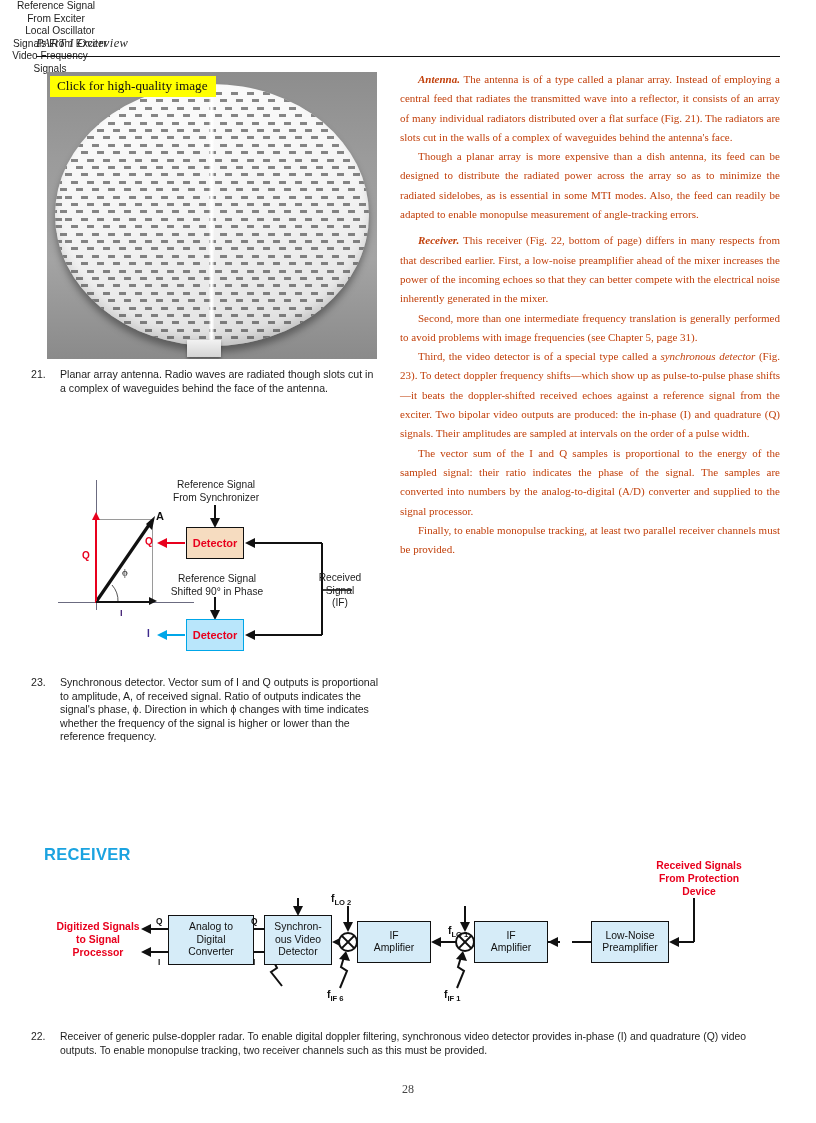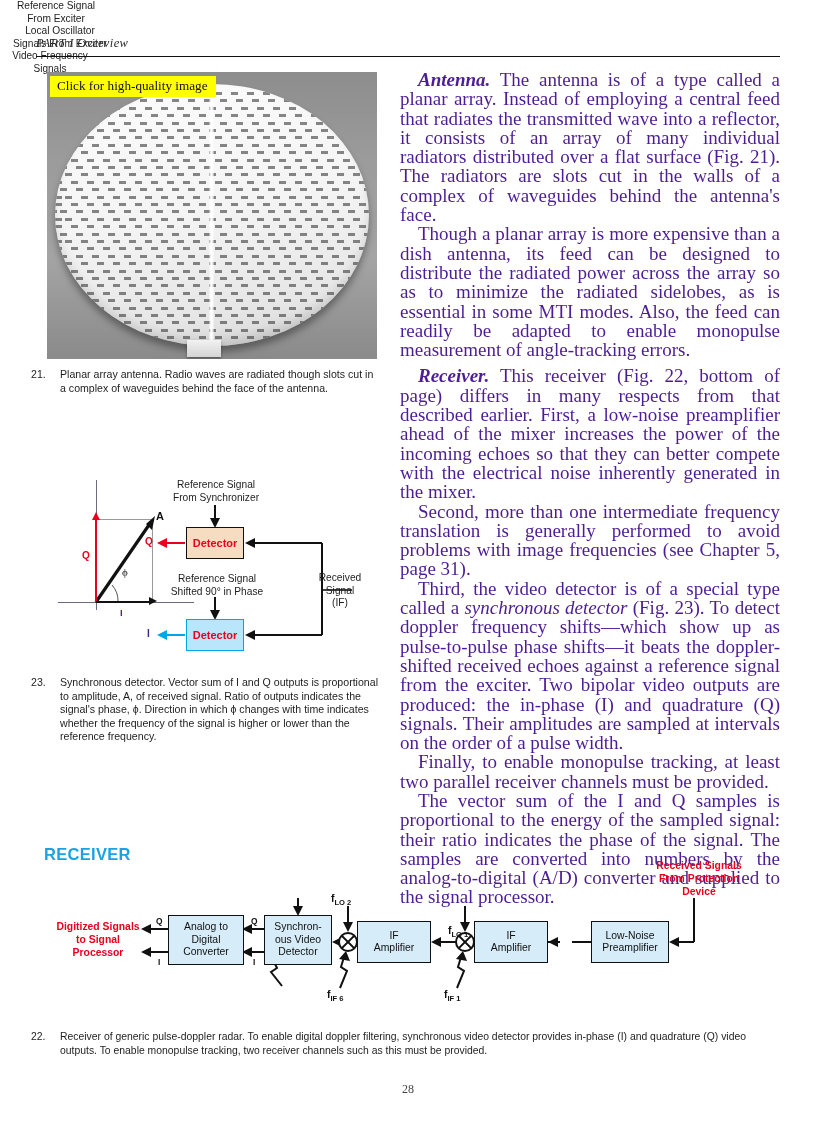--- a/index.html
+++ b/index.html
@@ -7,22 +7,22 @@
        font-family:"Liberation Serif",serif;color:#1a1a1a;}
 
   
   #running-head{position:absolute;left:36px;top:36px;width:744px;}
   #running-head .rh-text{font-family:"Liberation Serif",serif;font-style:italic;
        font-size:12.5px;letter-spacing:.4px;color:#2b2b2b;}
   #running-head .rh-rule{margin-top:5px;border-top:1.6px solid #111;width:744px;}
   #right-col{position:absolute;left:400px;top:70px;width:380px;}
 
   
-  .body-par{font-family:"Liberation Serif",serif;font-size:19px;line-height:19.3px;
-     text-align:justify;margin:0 0 0 0;color:#4c1d95;text-indent:18px;
+  .body-par{font-family:"Liberation Serif",serif;font-size:11px;line-height:19.3px;
+     text-align:justify;margin:0 0 0 0;color:#c2410c;text-indent:18px;
      -webkit-font-smoothing:antialiased;}
   .body-par .lead{font-weight:bold;font-style:italic;}
   .body-par em{font-style:italic;}
 
   
   #antenna-figure{position:absolute;left:47px;top:72px;width:330px;height:287px;}
   #antenna-photo{position:absolute;inset:0;
      background:
        radial-gradient(ellipse 60% 55% at 50% 47%, #fdfdfd 0%, #fdfdfd 55%, rgba(253,253,253,0) 57%),
        linear-gradient(180deg,#8d8d8d 0%,#9b9b9b 30%,#a4a4a4 65%,#8a8a8a 100%);
@@ -95,21 +95,21 @@
   .iout{position:absolute;font-family:"Liberation Sans",sans-serif;font-size:10px;
      font-weight:bold;color:#3d2a8c;}
 
   
   #receiver-title{position:absolute;left:44px;top:845px;font-family:"Liberation Sans",sans-serif;
      font-size:16.5px;font-weight:bold;color:#1ba3e0;letter-spacing:.3px;}
   #rx{position:absolute;left:0;top:0;width:816px;height:1123px;pointer-events:none;}
   .rxblk{position:absolute;box-sizing:border-box;background:#d6ecf8;border:1.6px solid #111;
      display:flex;align-items:center;justify-content:center;text-align:center;
      font-family:"Liberation Sans",sans-serif;font-size:10.4px;line-height:12.4px;color:#111;}
-  #blk-adc{left:168px;top:915px;width:76px;height:50px;}
+  #blk-adc{left:168px;top:915px;width:86px;height:50px;}
   #blk-svd{left:264px;top:915px;width:68px;height:50px;}
   #blk-if2{left:357px;top:921px;width:74px;height:42px;}
   #blk-if1{left:474px;top:921px;width:74px;height:42px;}
   #blk-lna{left:591px;top:921px;width:78px;height:42px;}
   .redlbl{position:absolute;font-family:"Liberation Sans",sans-serif;font-size:10.4px;
      line-height:12.8px;font-weight:bold;color:#e8001d;text-align:center;}
   #lbl-digitized{left:40px;top:921px;width:116px;}
   #lbl-received-prot{left:638px;top:860px;width:122px;}
   #lbl-lo{left:450px;top:861px;width:120px;text-align:center;
      font-family:"Liberation Sans",sans-serif;font-size:10.2px;line-height:12.6px;color:#1d1d1d;}
@@ -251,22 +251,22 @@
     <span class="lead">Antenna.</span><span> The antenna is of a type called a planar array. Instead of employing a central feed that radiates the transmitted wave into a reflector, it consists of an array of many individual radiators distributed over a flat surface (Fig. 21). The radiators are slots cut in the walls of a complex of waveguides behind the antenna's face.</span>
   </p>
   <p class="body-par">Though a planar array is more expensive than a dish antenna, its feed can be designed to distribute the radiated power across the array so as to minimize the radiated sidelobes, as is essential in some MTI modes. Also, the feed can readily be adapted to enable monopulse measurement of angle-tracking errors.</p>
   <p class="body-par" style="margin-top:7px;">
     <span class="lead">Receiver.</span><span> This receiver (Fig. 22, bottom of page) differs in many respects from that described earlier. First, a low-noise preamplifier ahead of the mixer increases the power of the incoming echoes so that they can better compete with the electrical noise inherently generated in the mixer.</span>
   </p>
   <p class="body-par">Second, more than one intermediate frequency translation is generally performed to avoid problems with image frequencies (see Chapter 5, page 31).</p>
   <p class="body-par">
     <span>Third, the video detector is of a special type called a </span><em>synchronous detector</em><span> (Fig. 23). To detect doppler frequency shifts—which show up as pulse-to-pulse phase shifts—it beats the doppler-shifted received echoes against a reference signal from the exciter. Two bipolar video outputs are produced: the in-phase (I) and quadrature (Q) signals. Their amplitudes are sampled at intervals on the order of a pulse width.</span>
   </p>
+  <p class="body-par">The vector sum of the I and Q samples is proportional to the energy of the sampled signal: their ratio indicates the phase of the signal. The samples are converted into numbers by the analog-to-digital (A/D) converter and supplied to the signal processor.</p>
   <p class="body-par">Finally, to enable monopulse tracking, at least two parallel receiver channels must be provided.</p>
-  <p class="body-par">The vector sum of the I and Q samples is proportional to the energy of the sampled signal: their ratio indicates the phase of the signal. The samples are converted into numbers by the analog-to-digital (A/D) converter and supplied to the signal processor.</p>
 </div>
 
 <div id="receiver-title">RECEIVER</div>
 
 <svg id="rx">
 
   <line x1="168" y1="929" x2="148" y2="929" stroke="#111" stroke-width="2"></line>
   <polygon points="141,929 151,924 151,934" fill="#111"></polygon>
 
   <line x1="168" y1="952" x2="148" y2="952" stroke="#111" stroke-width="2"></line>

